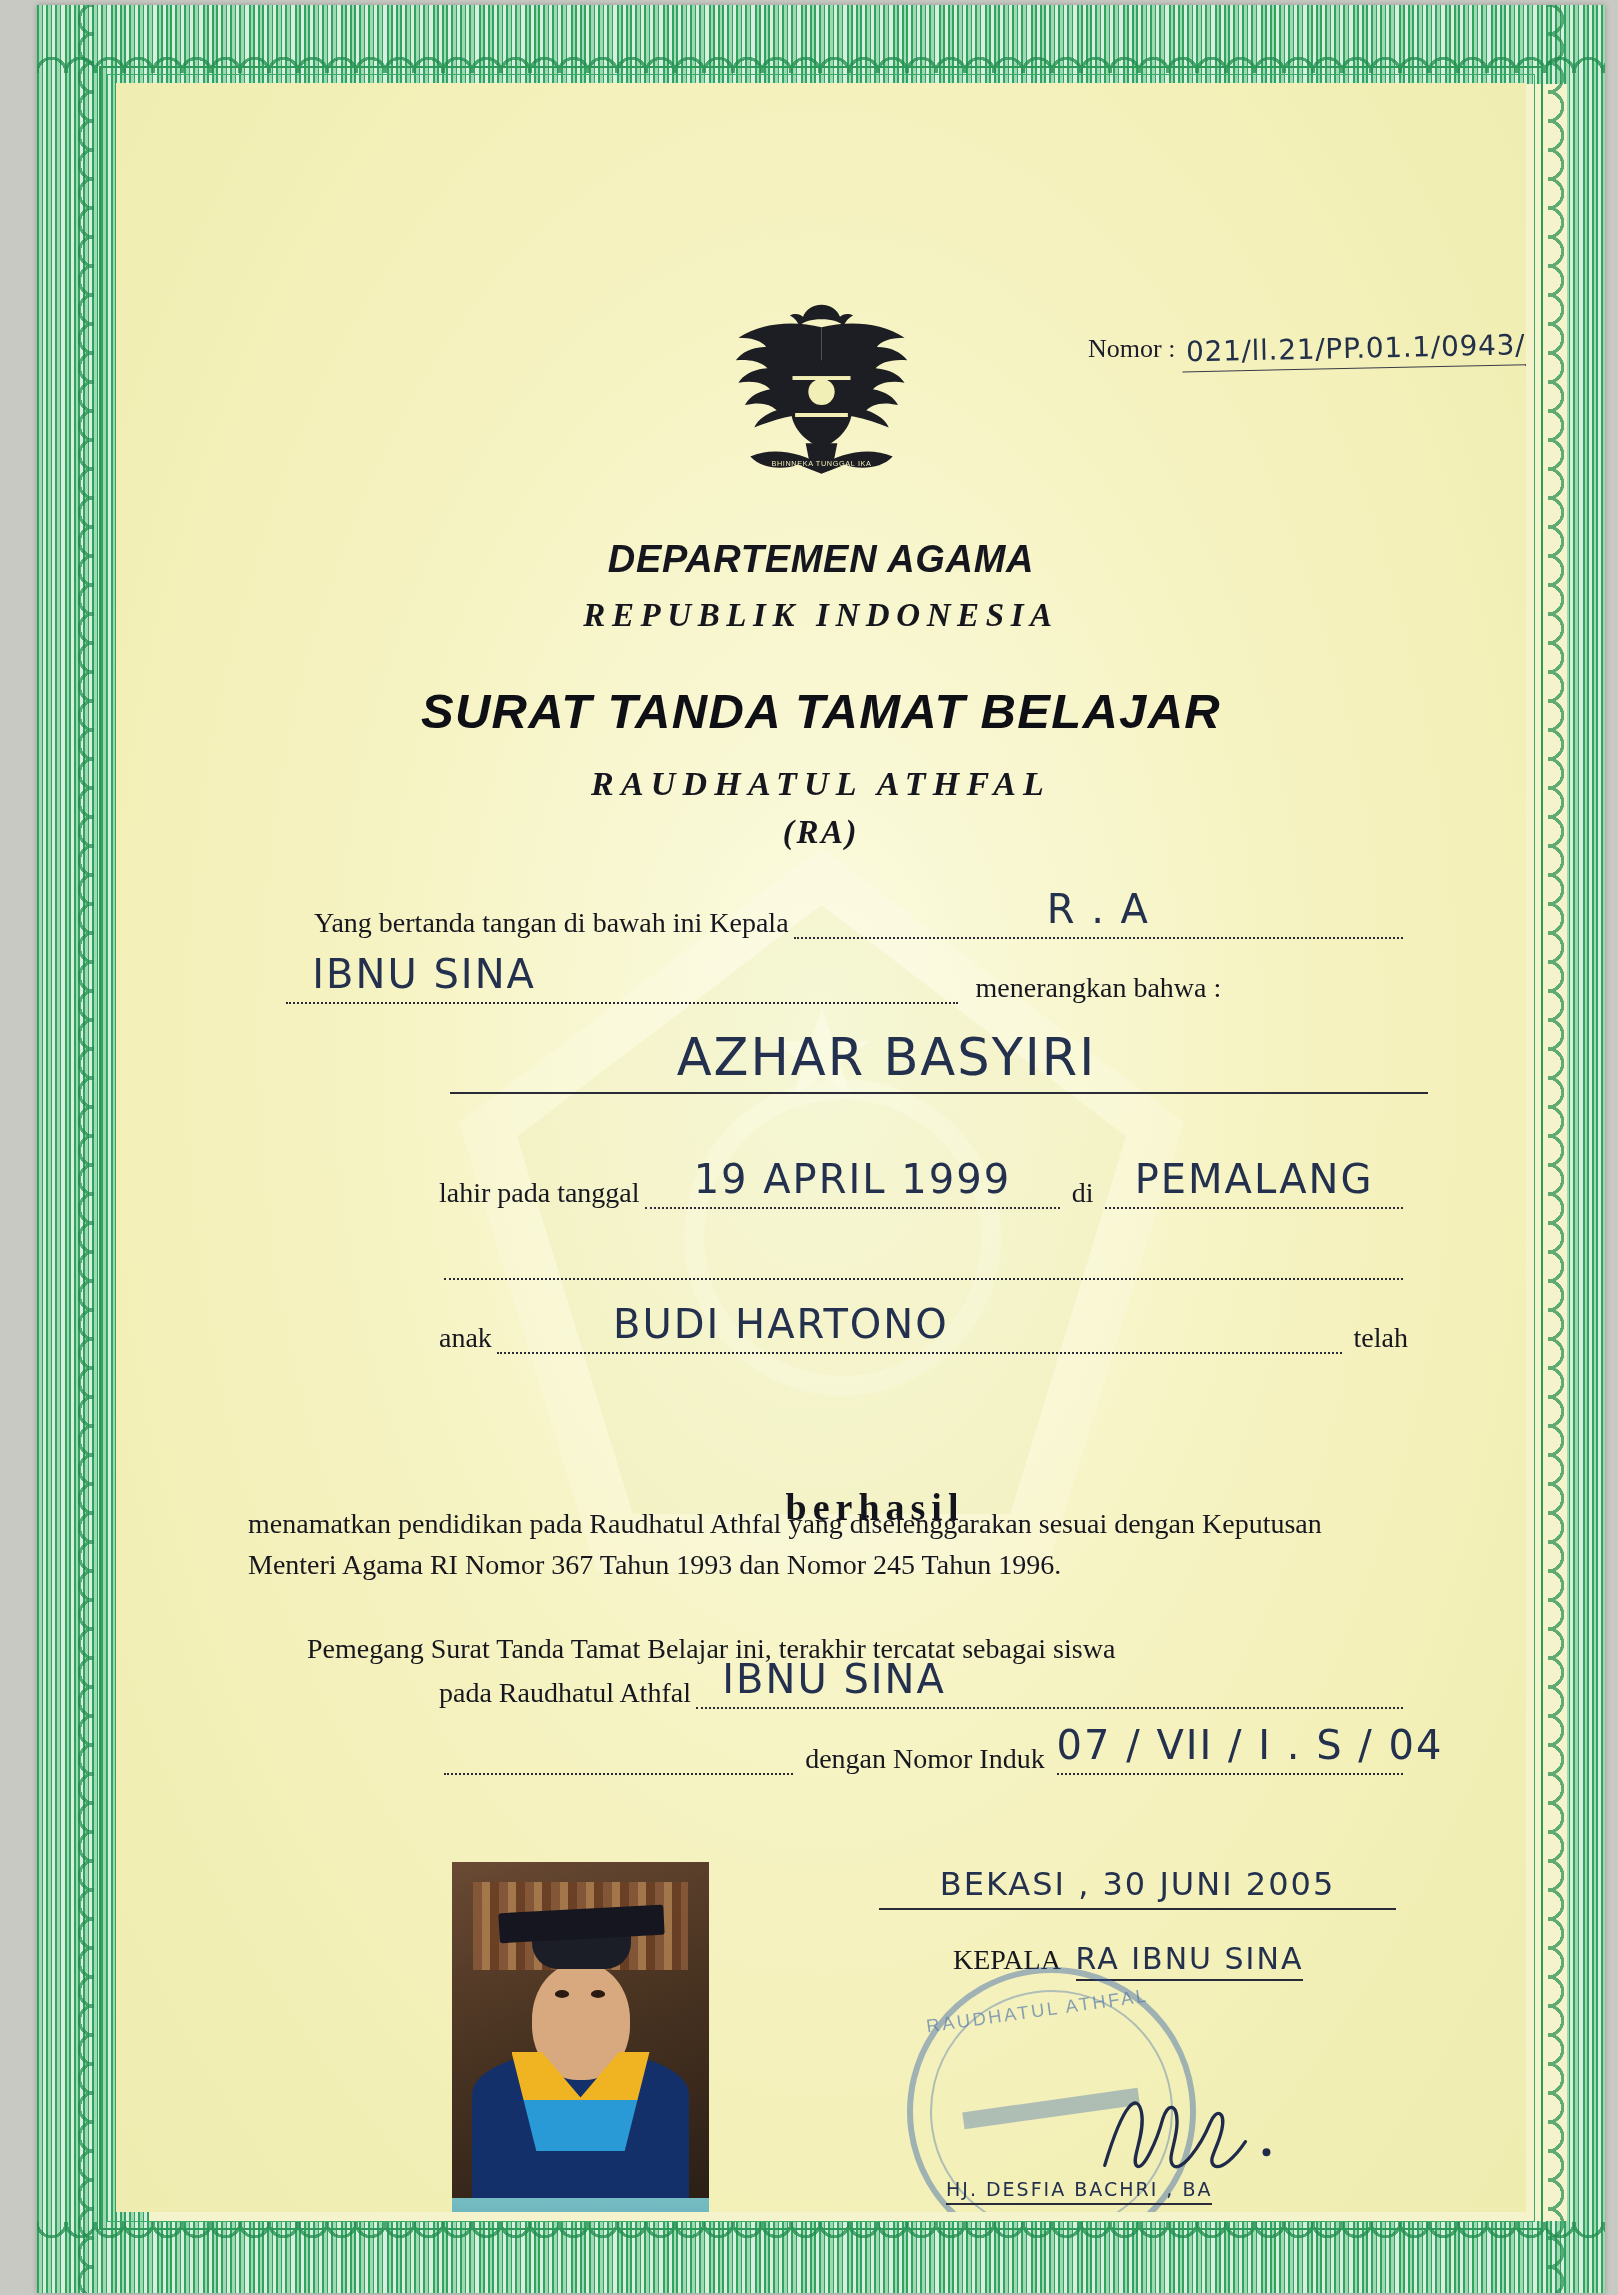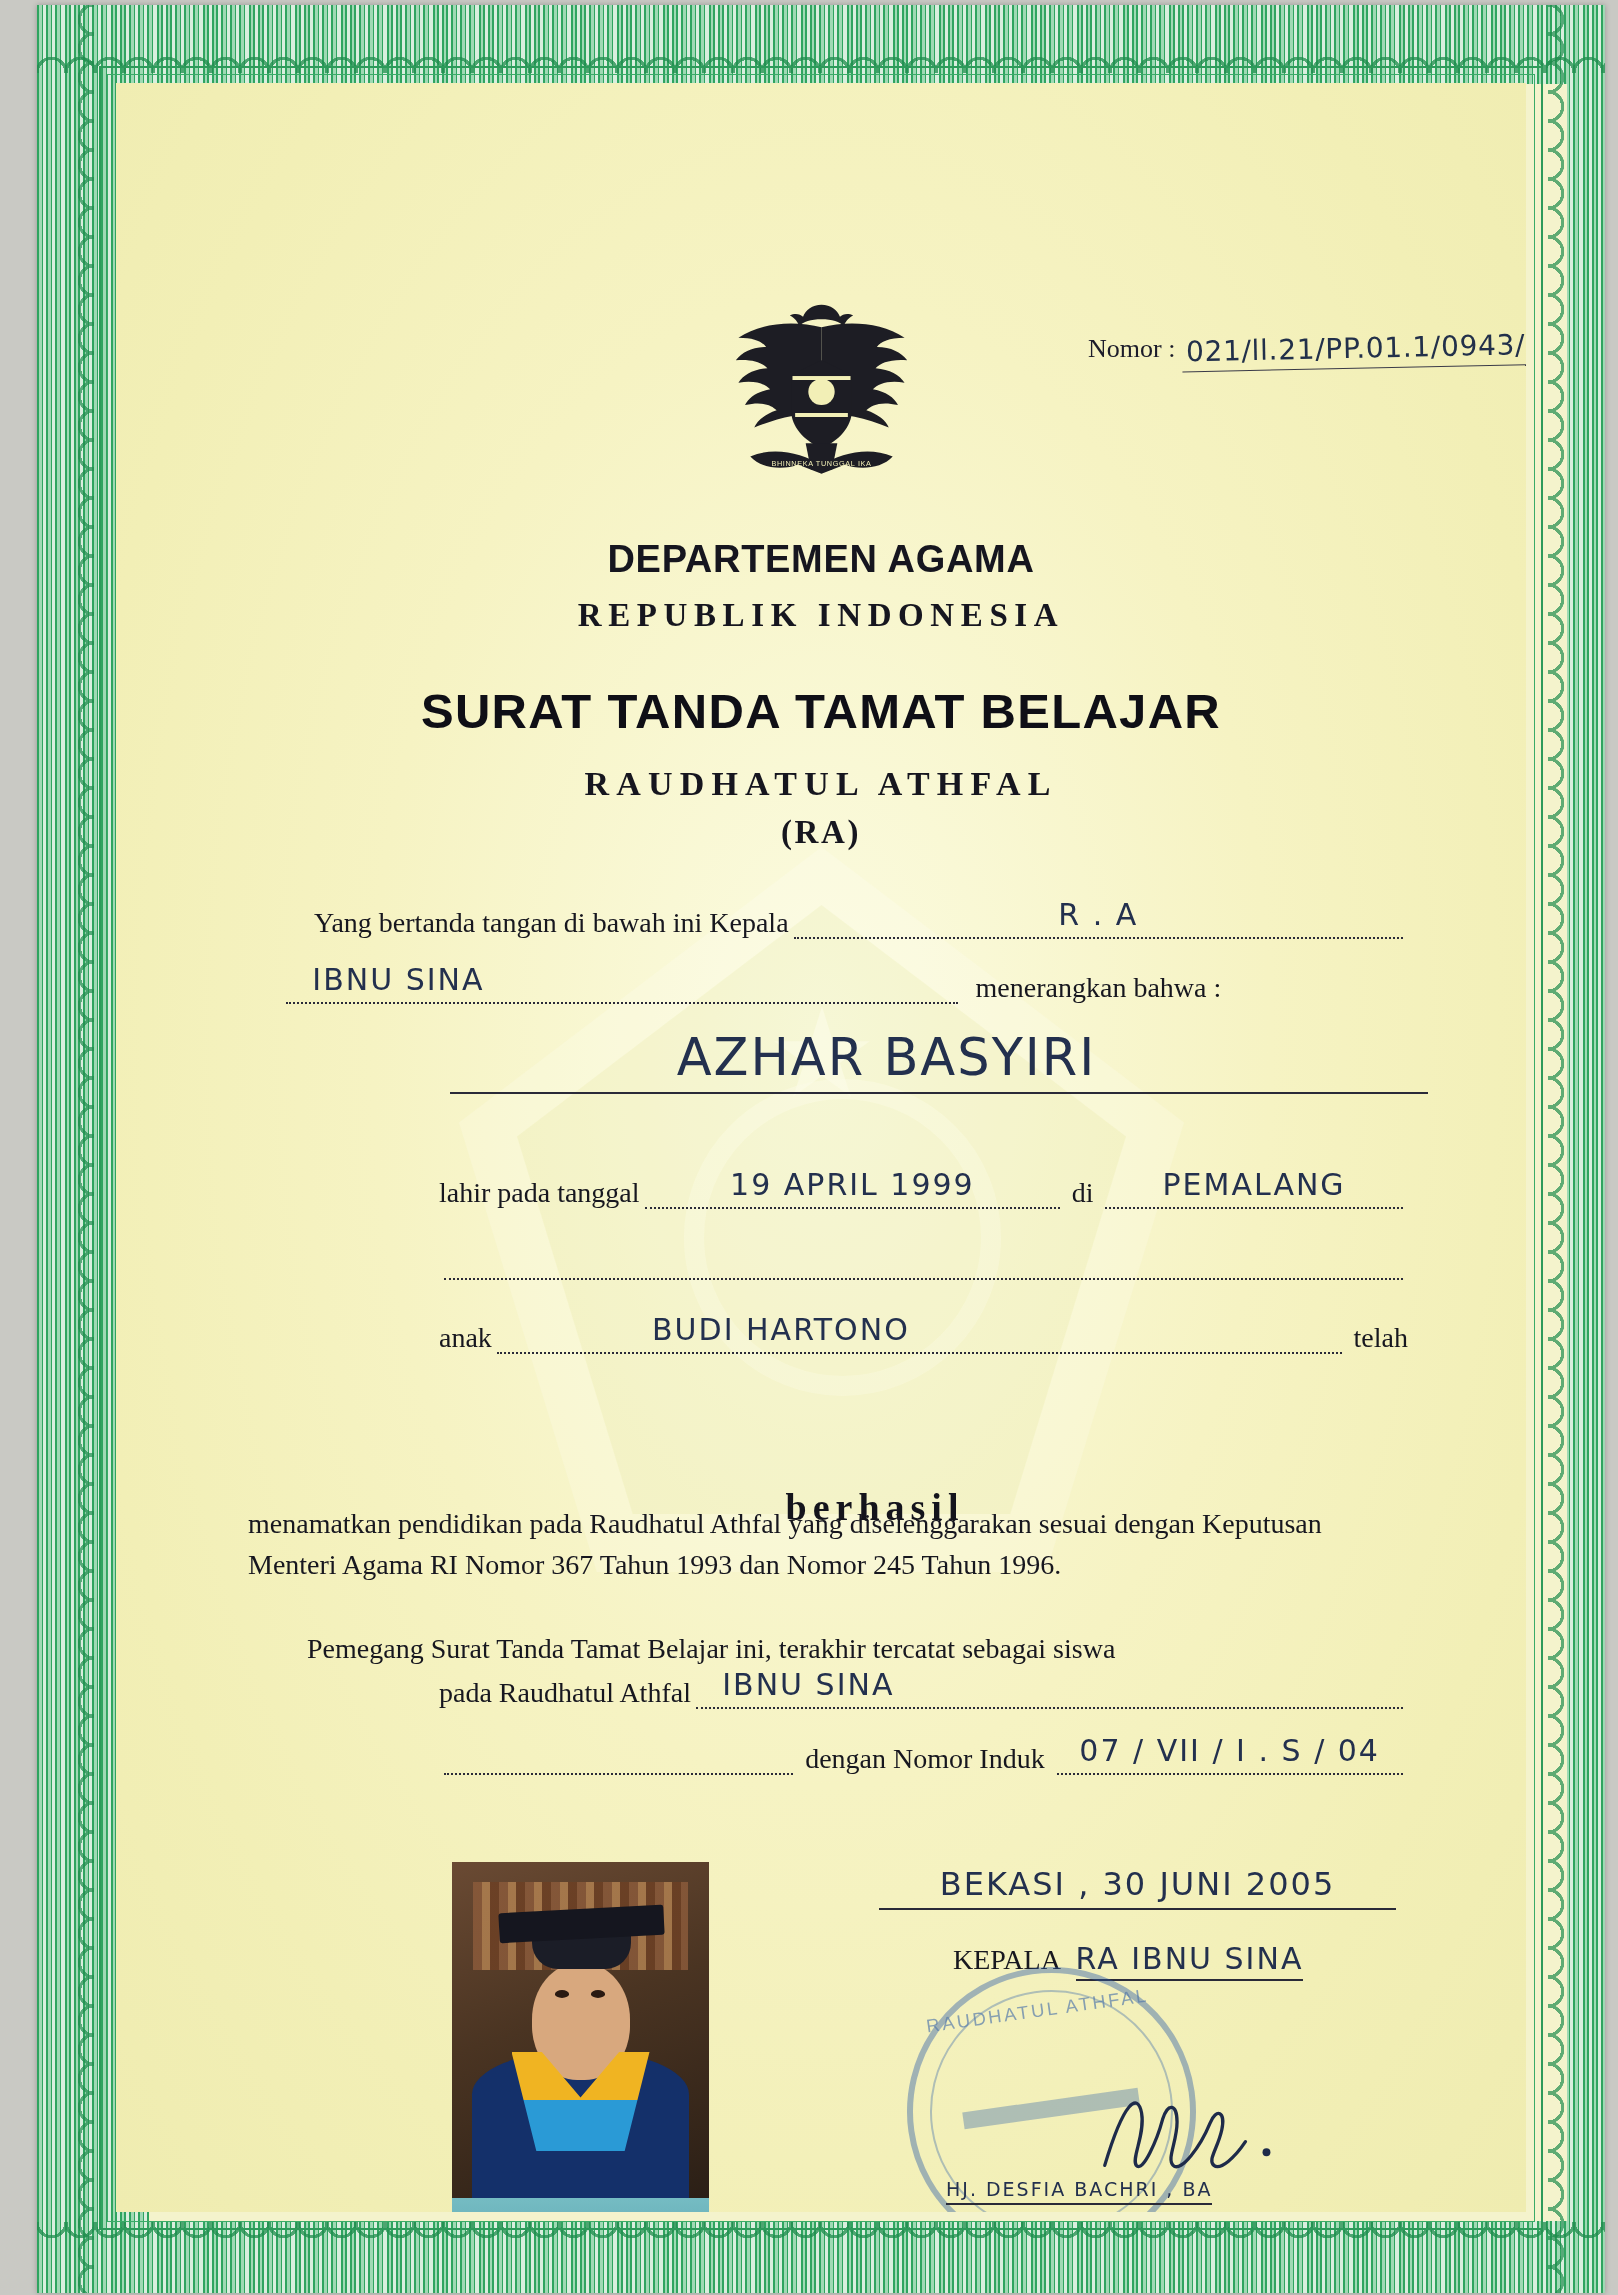--- a/index.html
+++ b/index.html
@@ -169,21 +169,21 @@
     font-family: "DejaVu Sans", sans-serif;
     font-size: 28px;
     letter-spacing: 0.7px;
     color: #22304a;
     border-bottom: 1.3px solid #3a3a48;
     padding: 0 4px 2.6px 4px;
     display: inline-block;
     transform: rotate(-1.2deg);
   }
 
-  .title-block { position: absolute; left: 0; width: 1410px; text-align: center; }
+  .title-block { position: absolute; left: 0; width: 1410px; text-align: center; font-style: italic; }
   .t-dept {
     top: 455px;
     font-family: "Liberation Sans", sans-serif;
     font-weight: bold;
     font-size: 38px;
     letter-spacing: 0.7px;
     color: #16161f;
   }
   .t-rep {
     top: 514px;
@@ -241,21 +241,21 @@
     font-family: "DejaVu Sans", sans-serif;
     color: #23304e;
     letter-spacing: 2px;
     white-space: nowrap;
   }
   .fill {
     position: absolute;
     bottom: 5.3px;
     left: 0; right: 0;
     text-align: center;
-    font-size: 30px;
+    font-size: 40px;
   }
   .fill.left { text-align: left; padding-left: 26px; }
 
   .berhasil {
     position: absolute;
     left: 0; width: 1518px;
     top: 1402px;
     text-align: center;
     font-family: "Liberation Serif", serif;
     font-weight: bold;

